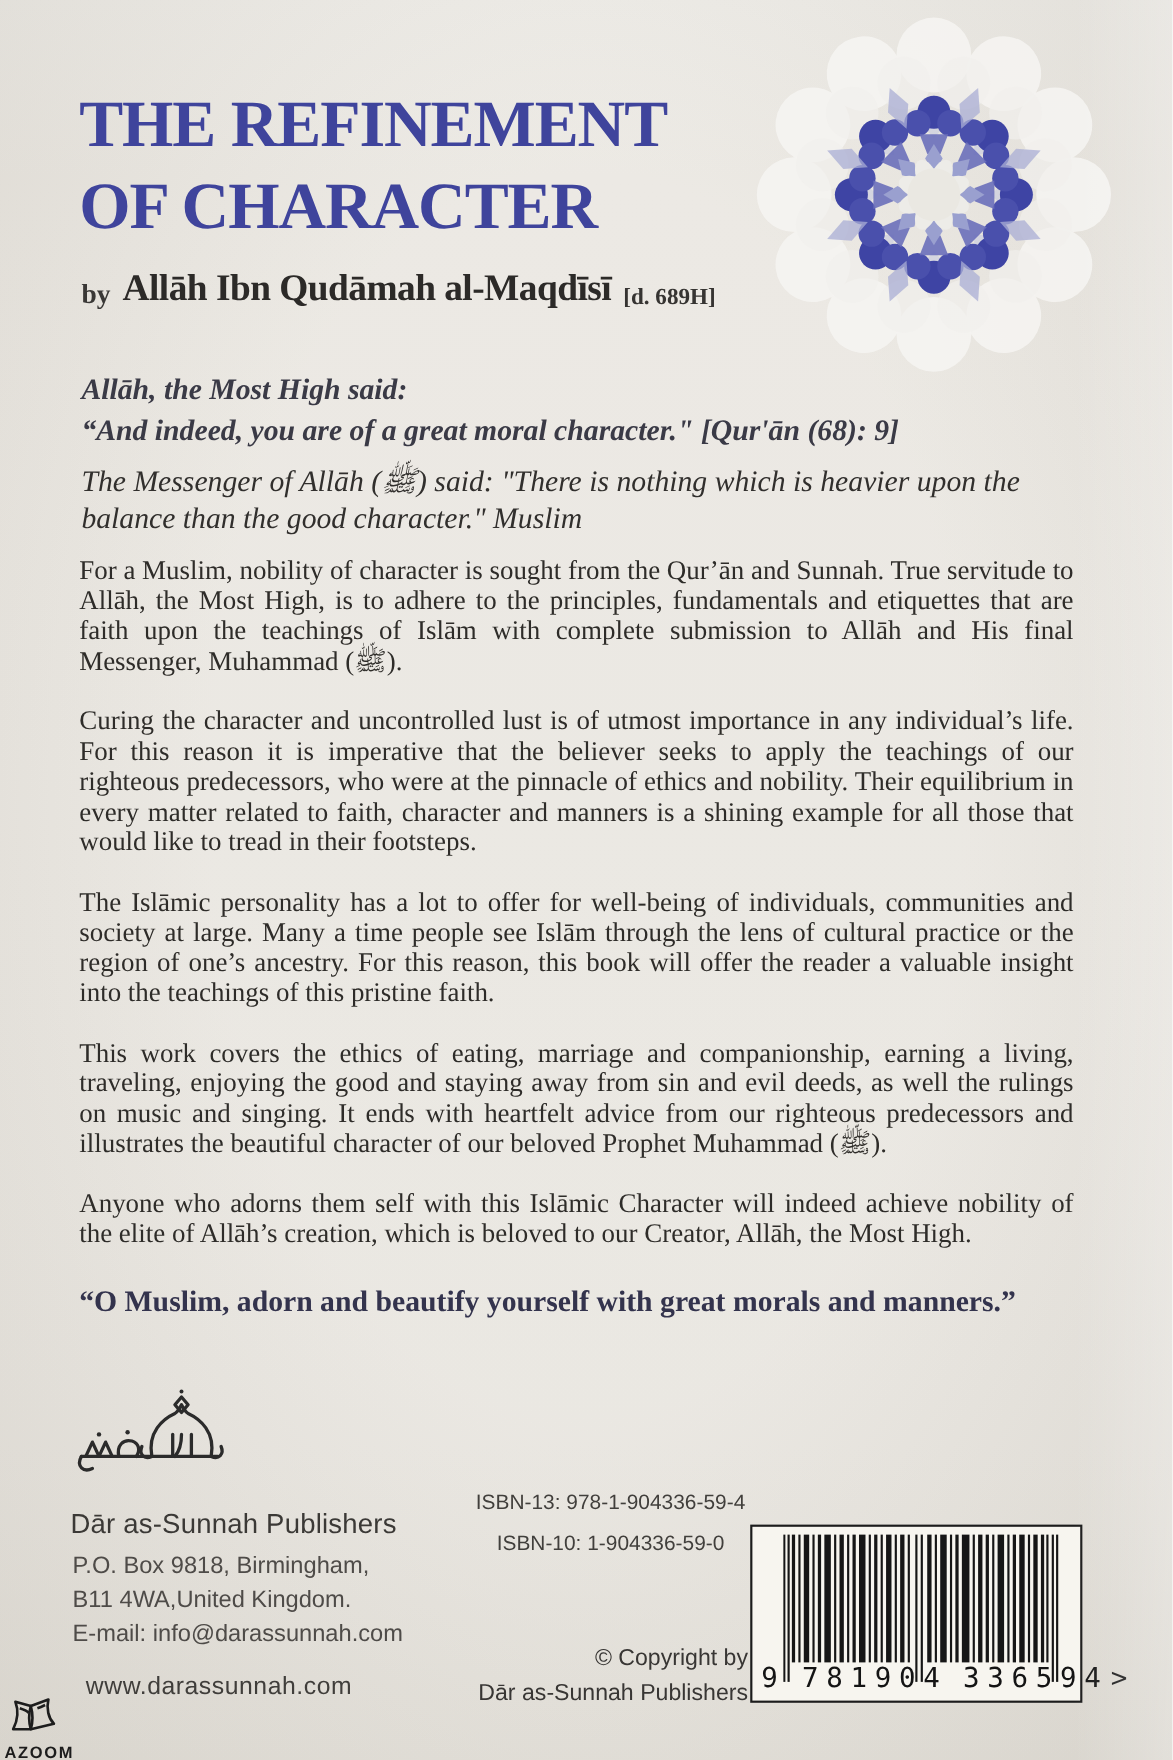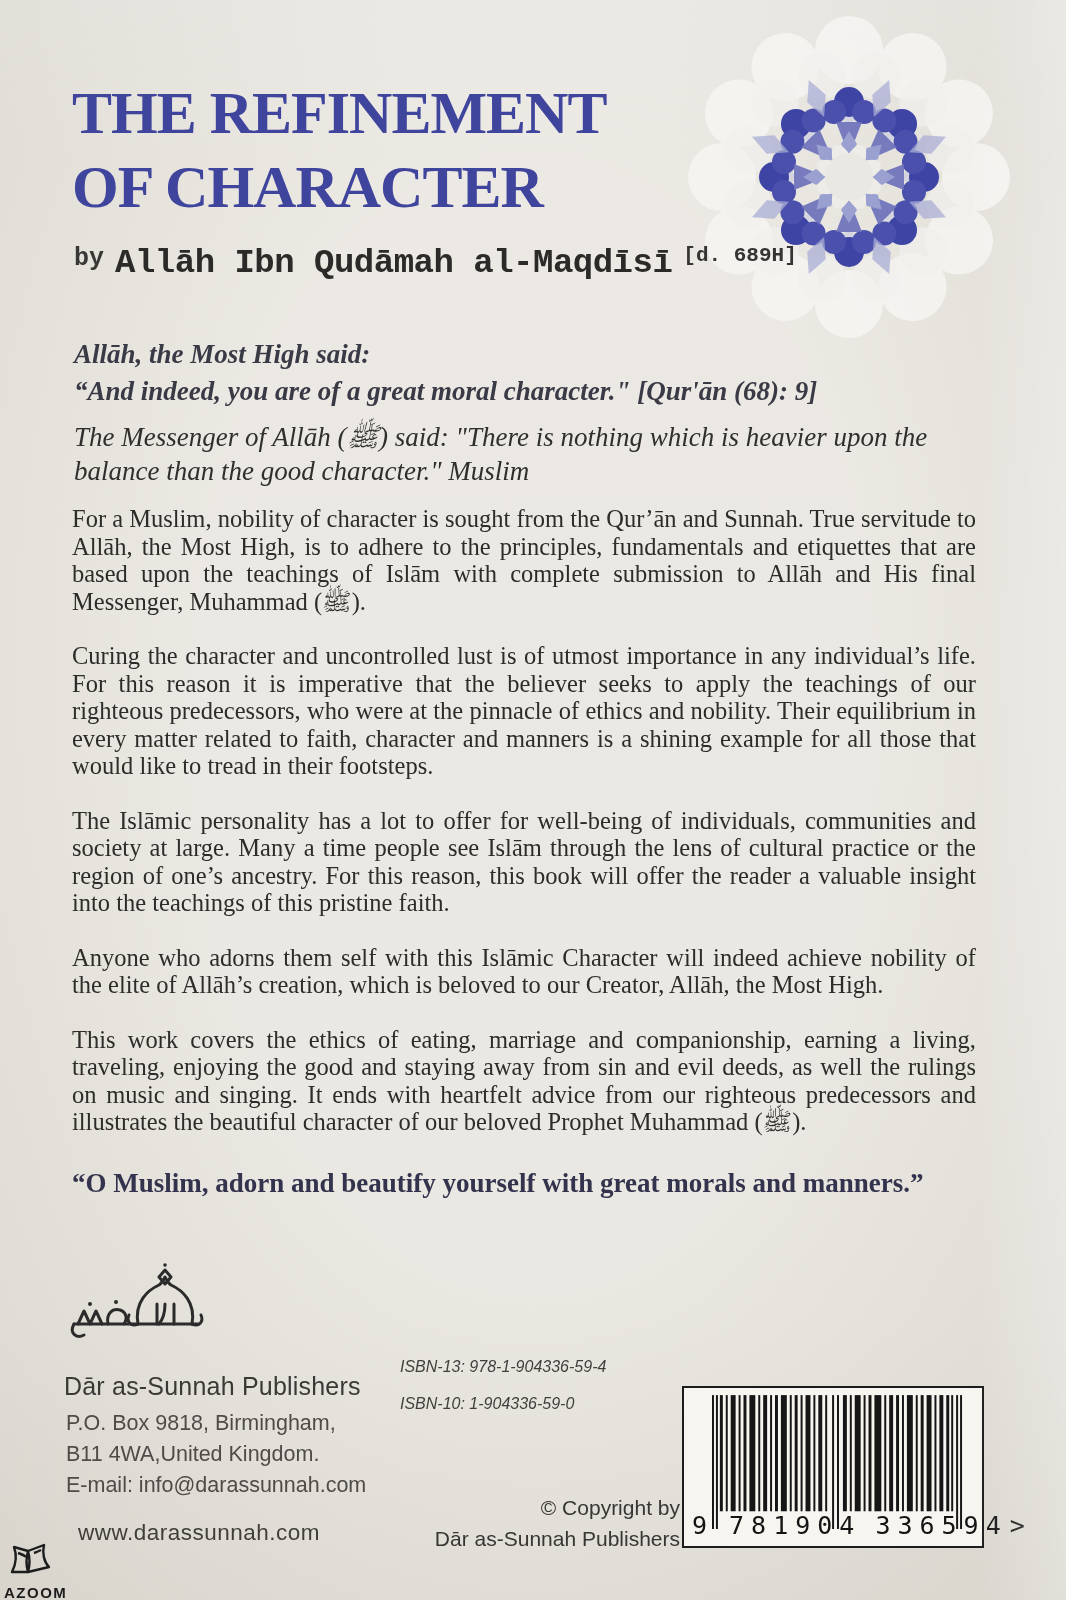--- a/index.html
+++ b/index.html
@@ -12,22 +12,22 @@
     background:linear-gradient(90deg, rgba(255,255,255,0) 0%, rgba(255,255,255,0.28) 100%);}
 
   
   .rosette{position:absolute;top:12px;right:52px;width:330px;height:330px;}
 
   
   .title{position:absolute;left:72px;top:76px;color:#3f449c;font-weight:bold;
     font-size:60px;line-height:74px;letter-spacing:-1px;}
 
   
-  .byline{position:absolute;left:74px;top:244px;display:flex;align-items:flex-start;gap:11px;
-    font-family:Liberation Mono, monospace;color:#2c2a28;white-space:nowrap;}
+  .byline{position:absolute;left:74px;top:244px;display:flex;align-items:flex-end;gap:11px;
+    font-family:Liberation Serif, serif;color:#2c2a28;white-space:nowrap;}
   .byline .prefix{font-size:25px;font-weight:600;color:#3a3836;}
   .byline .author{font-size:34px;font-weight:700;letter-spacing:-0.5px;}
   .byline .death{font-size:21px;font-weight:600;color:#363432;}
 
   
   .quran{position:absolute;left:74px;top:336px;width:910px;font-weight:bold;
     font-size:27px;line-height:37px;color:#3a3a46;font-style:italic;}
 
   
   .hadith{position:absolute;left:74px;top:420px;width:910px;font-style:italic;
@@ -39,22 +39,22 @@
   .closing{margin-top:32px;font-weight:bold;font-size:27px;color:#33334d;text-align:left;}
 
   
   .footer{position:absolute;left:0;top:1250px;width:1066px;height:350px;
     font-family:"Liberation Sans",sans-serif;}
   .logo{position:absolute;left:62px;top:12px;width:170px;height:100px;}
   .pub-name{position:absolute;left:64px;top:122px;font-size:25px;color:#3b3936;letter-spacing:0.2px;}
   .pub-address{position:absolute;left:66px;top:158px;font-size:21.5px;line-height:31px;color:#4e4b48;}
   .pub-web{position:absolute;left:66px;top:270px;font-size:22.5px;color:#403e3b;letter-spacing:0.5px;margin-left:12px;}
 
-  .isbn{position:absolute;left:400px;top:98px;width:310px;text-align:left;
-    font-size:16px;line-height:37px;color:#413f3c;font-style:italic;}
+  .isbn{position:absolute;left:400px;top:98px;width:310px;text-align:center;
+    font-size:19px;line-height:37px;color:#413f3c;}
 
   .copyright{position:absolute;left:430px;top:242px;width:250px;text-align:right;
     font-size:21px;line-height:31px;color:#383634;}
 
   
   .barcode-box{position:absolute;left:682px;top:136px;width:302px;height:162px;
     background:#f7f5ef;border:2px solid #1c1c1c;box-sizing:border-box;}
   .barcode-box svg{position:absolute;left:28px;top:6px;}
   .barcode-digits{position:absolute;left:0;bottom:6px;width:100%;display:flex;align-items:flex-end;
     font-family:"DejaVu Sans Mono",monospace;font-size:25px;color:#141414;}
@@ -160,25 +160,25 @@
   </div>
 
   <div class="quran">
     <div>Allāh, the Most High said:</div>
     <div>“And indeed, you are of a great moral character." [Qur'ān (68): 9]</div>
   </div>
 
   <div class="hadith">The Messenger of Allāh (ﷺ) said: "There is nothing which is heavier upon the balance than the good character." Muslim</div>
 
   <div class="bodytext">
-    <p>For a Muslim, nobility of character is sought from the Qur’ān and Sunnah. True servitude to Allāh, the Most High, is to adhere to the principles, fundamentals and etiquettes that are based upon the teachings of Islām with complete submission to Allāh and His final Messenger, Muhammad (ﷺ).</p>
+    <p>For a Muslim, nobility of character is sought from the Qur’ān and Sunnah. True servitude to Allāh, the Most High, is to adhere to the principles, fundamentals and etiquettes that are faith upon the teachings of Islām with complete submission to Allāh and His final Messenger, Muhammad (ﷺ).</p>
     <p>Curing the character and uncontrolled lust is of utmost importance in any individual’s life. For this reason it is imperative that the believer seeks to apply the teachings of our righteous predecessors, who were at the pinnacle of ethics and nobility. Their equilibrium in every matter related to faith, character and manners is a shining example for all those that would like to tread in their footsteps.</p>
     <p>The Islāmic personality has a lot to offer for well-being of individuals, communities and society at large. Many a time people see Islām through the lens of cultural practice or the region of one’s ancestry. For this reason, this book will offer the reader a valuable insight into the teachings of this pristine faith.</p>
+    <p>This work covers the ethics of eating, marriage and companionship, earning a living, traveling, enjoying the good and staying away from sin and evil deeds, as well the rulings on music and singing. It ends with heartfelt advice from our righteous predecessors and illustrates the beautiful character of our beloved Prophet Muhammad (ﷺ).</p>
     <p>Anyone who adorns them self with this Islāmic Character will indeed achieve nobility of the elite of Allāh’s creation, which is beloved to our Creator, Allāh, the Most High.</p>
-    <p>This work covers the ethics of eating, marriage and companionship, earning a living, traveling, enjoying the good and staying away from sin and evil deeds, as well the rulings on music and singing. It ends with heartfelt advice from our righteous predecessors and illustrates the beautiful character of our beloved Prophet Muhammad (ﷺ).</p>
     <div class="closing">“O Muslim, adorn and beautify yourself with great morals and manners.”</div>
   </div>
 
   <div class="footer">
 
     <svg class="logo" viewBox="0 0 170 100" fill="none" stroke="#2b2b2b" stroke-width="3" stroke-linecap="round" stroke-linejoin="round">
       <circle cx="103" cy="3" r="1.8" fill="#2b2b2b" stroke="none"></circle>
       <path d="M103 8 l6 7 -6 7 -6 -7 Z"></path>
       <path d="M76 62 C72 40 86 28 97 23 C100 21 101 19 103 15 C105 19 106 21 109 23 C120 28 134 40 130 62"></path>
       <path d="M76 62 c-7 3 -12 -2 -9 -9"></path>

